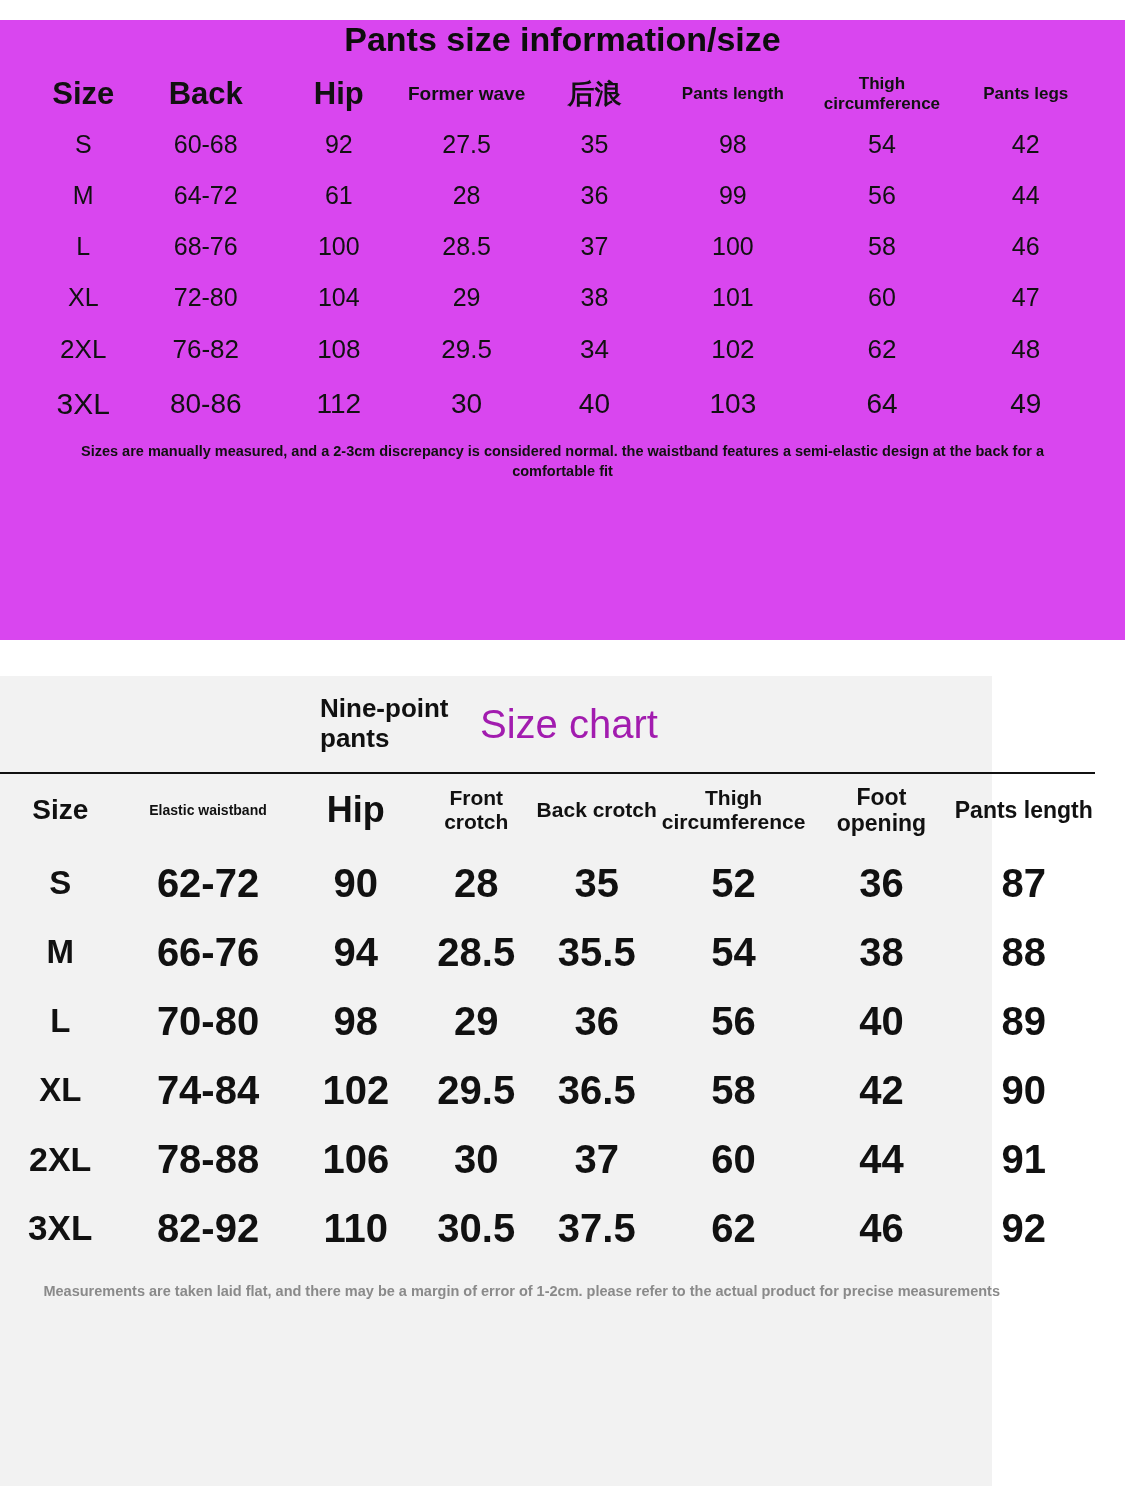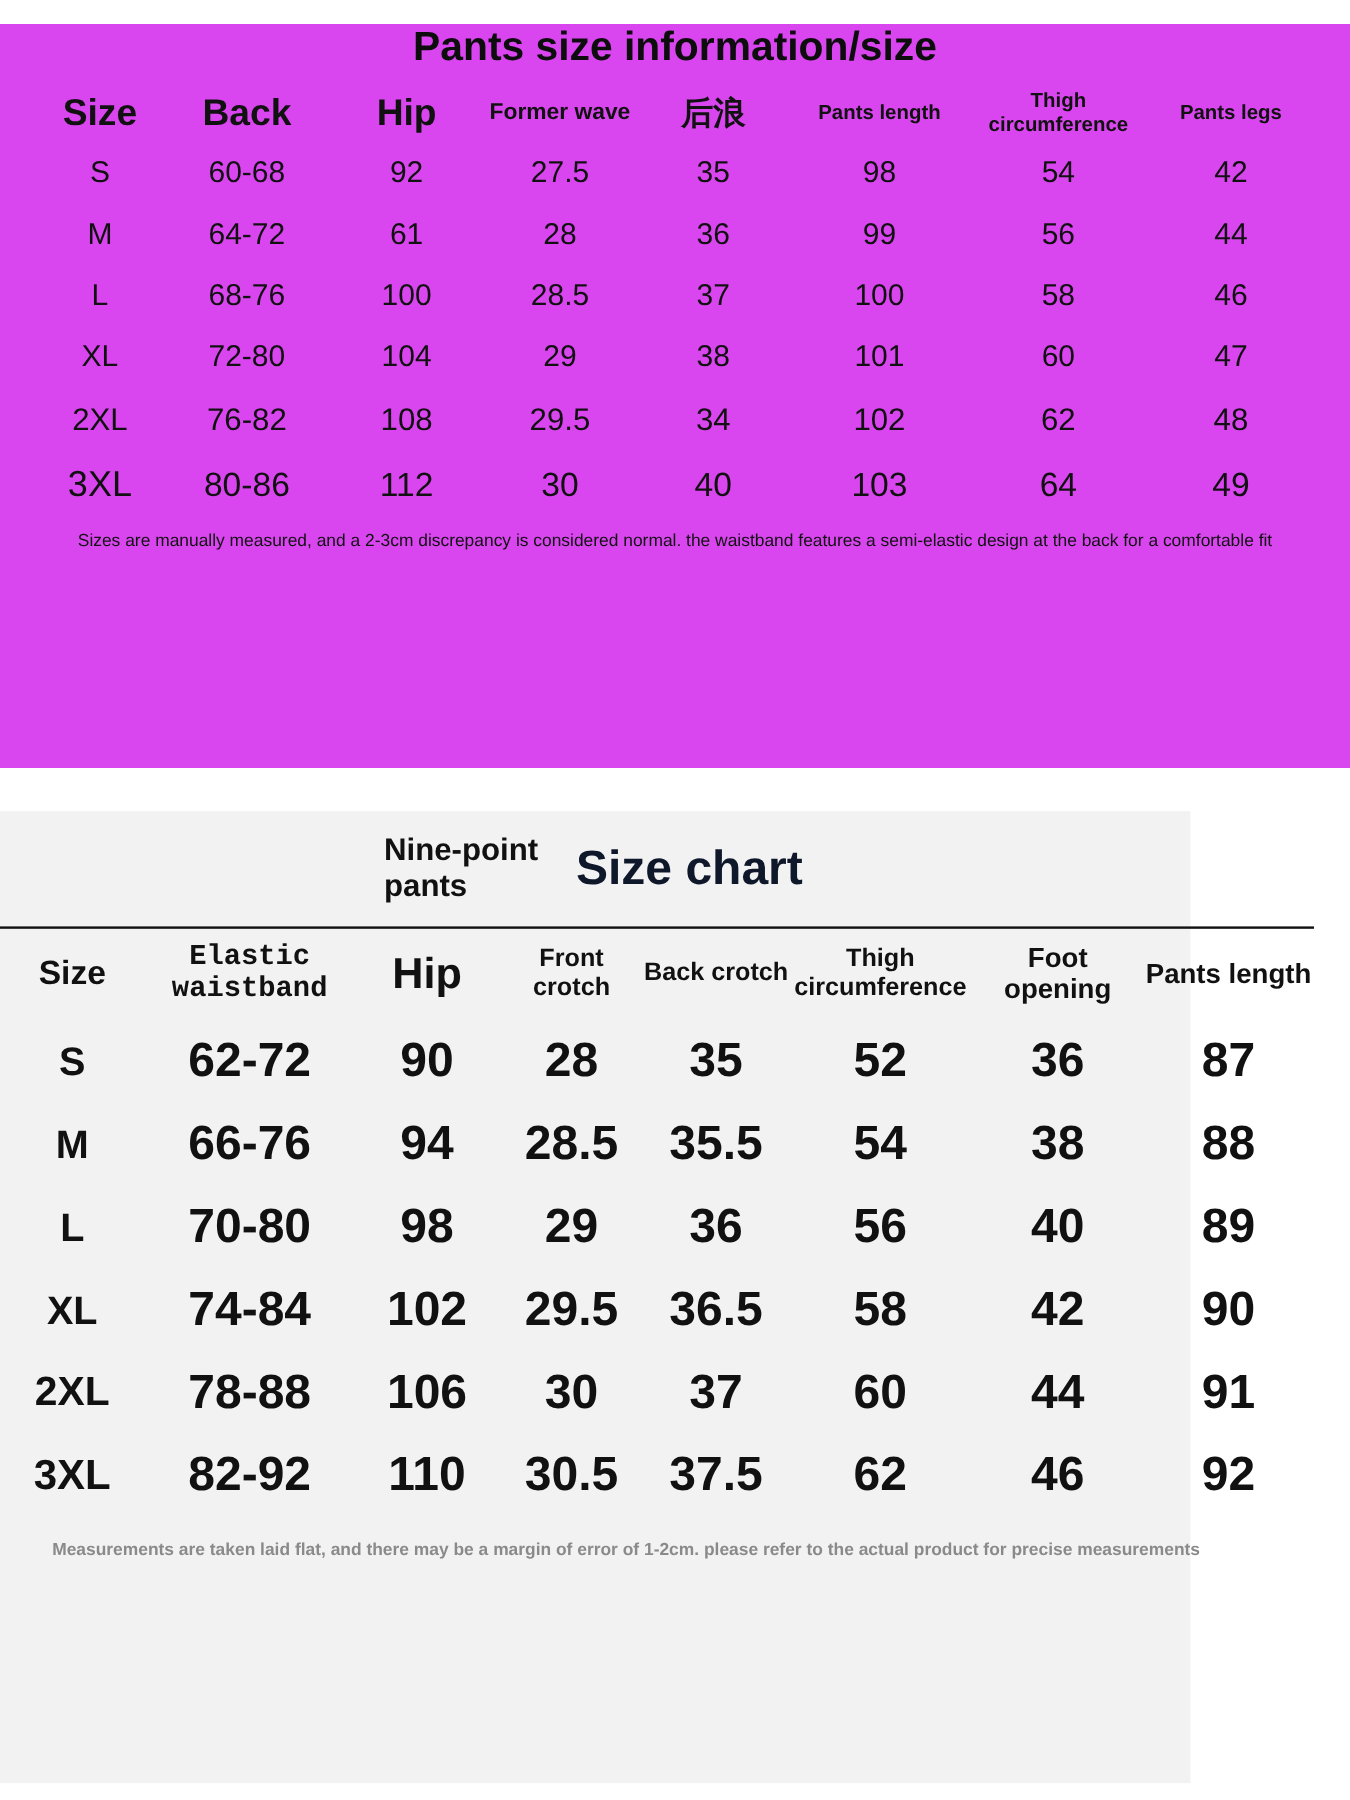--- a/index.html
+++ b/index.html
@@ -71,21 +71,21 @@
   
   .row-5 td { font-size: 26px; }
   .row-6 td { font-size: 28px; }
   .row-6 .td-size { font-size: 30px; }
 
   .note-top {
     width: 1030px;
     margin: 10px auto 0 auto;
     text-align: center;
     font-size: 14.5px;
-    font-weight: normal;
+    font-weight: bold;
     line-height: 1.35;
     color: #111;
   }
 
   
   .gap {
     height: 36px;
     background: #ffffff;
   }
 
@@ -109,22 +109,22 @@
     font-weight: bold;
     line-height: 1.15;
     width: 160px;
     color: #111;
   }
   .bottom-title {
     position: absolute;
     left: 480px;
     top: 26px;
     font-size: 40px;
-    font-weight: bold;
-    color: #0f172a;
+    font-weight: normal;
+    color: #a21caf;
   }
 
   .hr-line {
     width: 1095px;
     margin: 0 auto;
     border-top: 2px solid #111;
   }
 
   .table-bottom {
     width: 1095px;
@@ -140,21 +140,21 @@
   }
   .table-bottom td {
     text-align: center;
     vertical-align: middle;
     padding: 12px 0;
     font-size: 40px;
     font-weight: bold;
     color: #111;
   }
   .bth-size  { font-size: 28px; color: #555; }
-  .bth-elastic { font-size: 24px; font-family: Liberation Mono, monospace; }
+  .bth-elastic { font-size: 14px; }
   .bth-hip   { font-size: 36px; }
   .bth-two   { font-size: 21px; line-height: 1.15; }
   .bth-big   { font-size: 23px; line-height: 1.15; }
 
   .table-bottom .td-size { font-size: 33px; }
   .table-bottom .row-b5 .td-size { font-size: 34px; }
   .table-bottom .row-b6 .td-size { font-size: 35px; }
 
   .note-bottom {
     width: 1000px;

